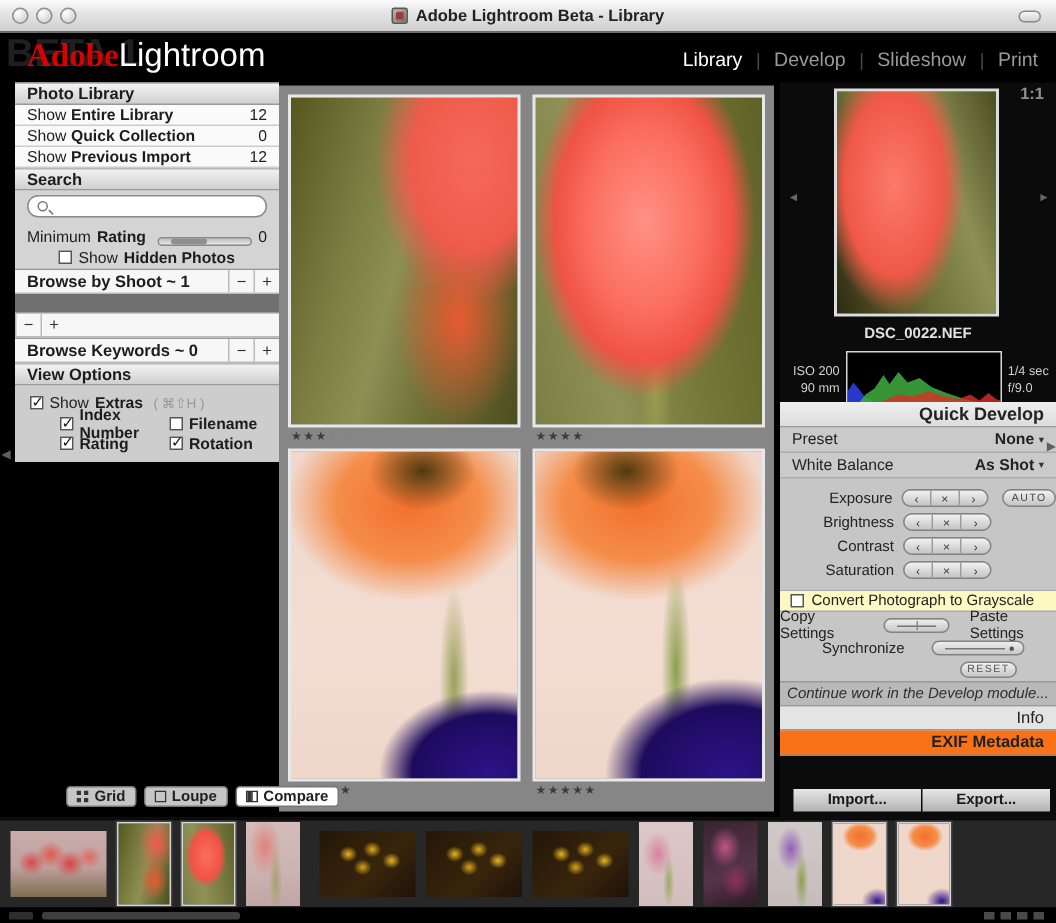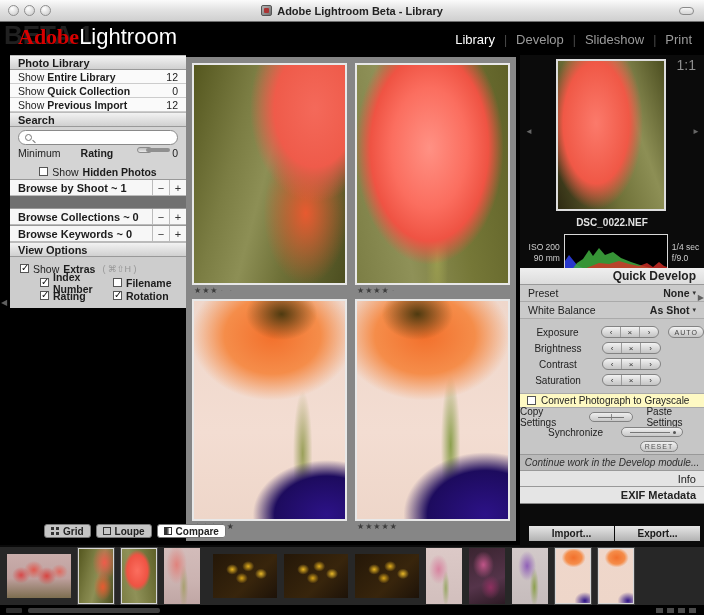--- a/index.html
+++ b/index.html
@@ -42,21 +42,21 @@
   .lp-item { height:14px; display:flex; align-items:center; padding:0 8px; background:#fafafa; border-bottom:1px solid #ccc; }
   .lp-item .pfx { margin-right:3px; }
   .lp-item b { font-weight:bold; }
   .lp-item .count { margin-left:auto; color:#222; }
   .search-row { height:20px; display:flex; align-items:center; justify-content:center; background:#d4d4d4; }
   .search-box { width:160px; height:15px; border:1px solid #8a8a8a; border-radius:8px; background:#fff;
     display:flex; align-items:center; padding:0 6px; gap:4px; }
   .mag { width:7px; height:7px; border:1px solid #777; border-radius:50%; position:relative; flex:none; }
   .mag::after { content:""; position:absolute; left:6px; top:6px; width:4px; height:1px; background:#777; transform:rotate(45deg); }
   .search-input { border:none; outline:none; width:130px; font-size:10px; background:transparent; }
-  .rating-row { height:17px; display:flex; align-items:flex-start; padding:0 8px; gap:20px; }
+  .rating-row { height:17px; display:flex; align-items:flex-end; padding:0 8px; gap:4px; }
   .slider { width:66px; height:6px; border-radius:3px; border:1px solid #8a8a8a;
     background:linear-gradient(#bdbdbd,#e8e8e8); position:relative; margin-left:4px; }
   .slider .thumb { position:absolute; left:8px; top:0; width:24px; height:4px; border-radius:2px; background:#8f8f8f; }
   .rating-row .count { margin-left:auto; }
   .hidden-row { height:15px; display:flex; align-items:center; justify-content:center; gap:4px; }
   .cb { width:9px; height:9px; background:#fff; border:1px solid #555; display:inline-block; position:relative; flex:none; }
   .cb.on::after { content:"✓"; position:absolute; left:0px; top:-3px; font-size:10px; color:#111; }
   .browse-row { height:17px; display:flex; align-items:stretch; background:#f7f7f7;
     border-top:1px solid #999; border-bottom:1px solid #bbb; }
   .browse-row .lbl { flex:1; display:flex; align-items:center; padding-left:8px; font-weight:bold; font-size:11px; }
@@ -103,39 +103,39 @@
     radial-gradient(14px 100px at 62% 66%, #8ca04e 0%, rgba(140,160,78,0) 70%),
     linear-gradient(180deg, #efd7cb 0%, #f3ddd2 60%, #eed6c9 100%); }
 
   
   .right-col { position:absolute; left:520px; top:0; width:184px; height:490px; background:#0b0b0b; }
   .preview-area { position:relative; height:162px; }
   .preview-photo { position:absolute; left:36px; top:4px; width:110px; height:152px; border:2px solid #ddd;
     background:
       radial-gradient(60px 110px at 36% 42%, #fb7a6b 0%, #f05846 55%, rgba(240,88,70,0) 78%),
       linear-gradient(70deg, #2e2a12 0%, #6f7138 40%, #8d8f55 68%, #4c4e20 100%); }
-  .zoom-label { position:absolute; right:8px; top:2px; color:#8f8f8f; font-size:14px; }
+  .zoom-label { position:absolute; right:8px; top:2px; color:#8f8f8f; font-size:11px;font-weight:bold; }
   .pv-arrow { position:absolute; top:72px; color:#666; font-size:8px; }
   .pv-arrow.prev{left:5px} .pv-arrow.next{right:4px}
   .pv-filename { height:13px; text-align:center; color:#e2e2e2; font-weight:bold; font-size:10px; }
   .hist-row { height:46px; display:flex; align-items:center; justify-content:center; gap:4px; }
   .hist-side { font-size:8.5px; color:#cfcfcf; line-height:11px; }
   .hist-side.l { width:42px; text-align:right; }
   .hist-side.r { width:34px; text-align:left; }
   .hist-box { width:104px; height:38px; background:#000; border:1px solid #d8d8d8; }
 
   .qd { position:absolute; left:0; top:213px; width:184px; background:#c6c6c6; font-size:10.5px; color:#222; }
   .qd-title { height:17px; line-height:17px; background:linear-gradient(#efefef,#dcdcdc); border-bottom:1px solid #999;
     text-align:right; padding-right:8px; font-weight:bold; font-size:12px; }
   .qd-row { height:17px; display:flex; align-items:center; padding:0 8px; background:#cacaca; border-bottom:1px solid #aaa; }
   .qd-row .val { margin-left:auto; display:flex; align-items:center; gap:3px; }
   .caret { font-size:7px; color:#333; }
   .qd-adjust { padding:5px 0 5px 0; }
   .adj-row { height:16px; display:flex; align-items:center; }
-  .adj-label { width:82px; text-align:center; padding-right:6px; font-size:10px; }
+  .adj-label { width:82px; text-align:right; padding-right:6px; font-size:10px; }
   .seg { display:flex; border:1px solid #828282; border-radius:7px; overflow:hidden; height:12px;
     background:linear-gradient(#f2f2f2,#c4c4c4); }
   .seg span { width:19px; text-align:center; font-size:8px; line-height:11px; color:#333; border-right:1px solid #9c9c9c; }
   .seg span:last-child { border-right:none; }
   .auto-btn { margin-left:9px; width:36px; height:12px; border:1px solid #828282; border-radius:6px;
     background:linear-gradient(#f2f2f2,#c4c4c4); font-size:7px; text-align:center; line-height:11px; color:#444; letter-spacing:1px; }
   .gray-row { height:15px; display:flex; align-items:center; gap:5px; padding-left:7px; background:#fef9c3;
     border-top:1px solid #aaa; border-bottom:1px solid #aaa; font-size:10px; }
   .copy-row { height:17px; display:flex; align-items:center; justify-content:center; gap:13px; font-size:10px; }
   .mini-pill { width:50px; height:10px; border:1px solid #828282; border-radius:6px;
@@ -148,21 +148,21 @@
     background:linear-gradient(#eee,#c8c8c8); position:relative; }
   .sync-pill::after { content:""; position:absolute; left:8px; right:12px; top:4px; height:1px; background:#777; }
   .sync-pill::before { content:""; position:absolute; right:6px; top:3px; width:3px; height:3px; border-radius:50%; background:#555; }
   .reset-row { height:15px; display:flex; justify-content:flex-end; padding-right:26px; align-items:center; }
   .reset-btn { width:38px; height:11px; border:1px solid #828282; border-radius:6px;
     background:linear-gradient(#f0f0f0,#c6c6c6); font-size:7px; text-align:center; line-height:10px; color:#555; letter-spacing:1px; }
   .note-row { height:17px; background:#b9b9b9; border-top:1px solid #999; border-bottom:1px solid #999;
     display:flex; align-items:center; justify-content:center; font-style:italic; font-size:10px; color:#2e2e2e; }
   .info-row { height:16px; line-height:16px; background:#e4e4e4; border-bottom:1px solid #999;
     text-align:right; padding-right:8px; font-size:11px; }
-  .exif-row { height:17px; line-height:17px; background:#e5e5e5; border-bottom:1px solid #888;
+  .exif-row { height:17px; line-height:17px; background:#f97316; border-bottom:1px solid #888;
     text-align:right; padding-right:8px; font-size:11px; font-weight:bold; }
 
   .impexp { position:absolute; left:529px; top:471px; width:171px; height:15px; display:flex; gap:1px; z-index:3; }
   .impexp div { flex:1; background:linear-gradient(#e6e6e6,#b2b2b2); font-size:10px; font-weight:bold;
     color:#1a1a1a; text-align:center; line-height:15px; }
 
   .view-btns { position:absolute; left:44px; top:469px; display:flex; gap:5px; z-index:3; }
   .vbtn { height:14px; border:1px solid #777; border-radius:3px; background:#c6c6c6;
     display:flex; align-items:center; gap:4px; padding:0 6px; font-size:10px; font-weight:bold; color:#222; }
   .vbtn.active { background:#fff; }
@@ -295,21 +295,20 @@
         <span>Show</span>
         <b>Hidden Photos</b>
       </div>
       <div class="browse-row">
         <span class="lbl">Browse by Shoot ~ 1</span>
         <span class="mp">−</span>
         <span class="mp">+</span>
       </div>
       <div class="dark-band"></div>
       <div class="browse-row">
-        <span class="lbl">Browse Collections ~ 0</span>
         <span class="mp">−</span>
         <span class="mp">+</span>
       </div>
       <div class="browse-row">
         <span class="lbl">Browse Keywords ~ 0</span>
         <span class="mp">−</span>
         <span class="mp">+</span>
       </div>
       <div class="lp-header">View Options</div>
       <div class="view-opts">

